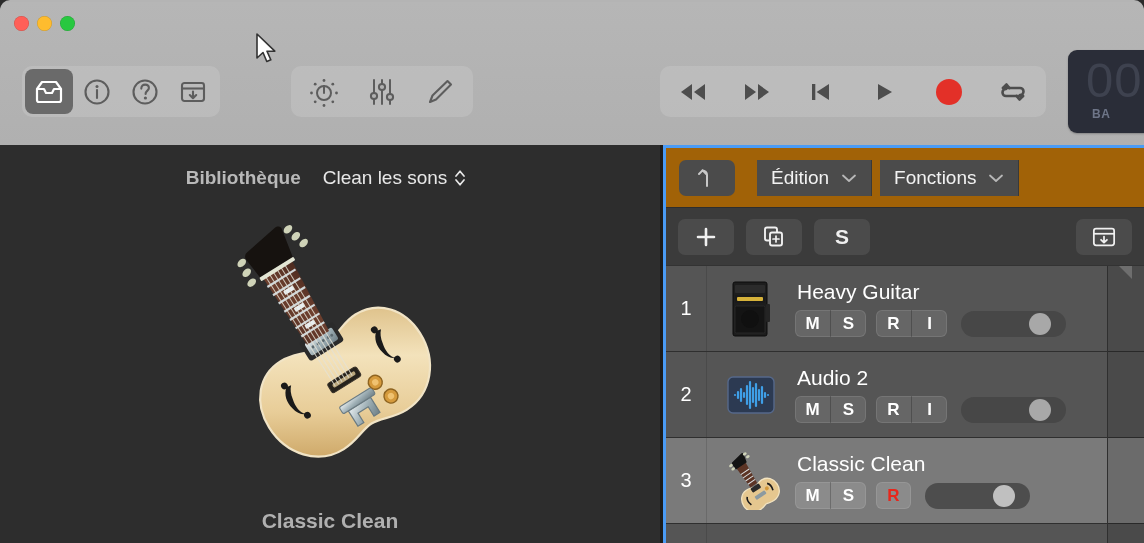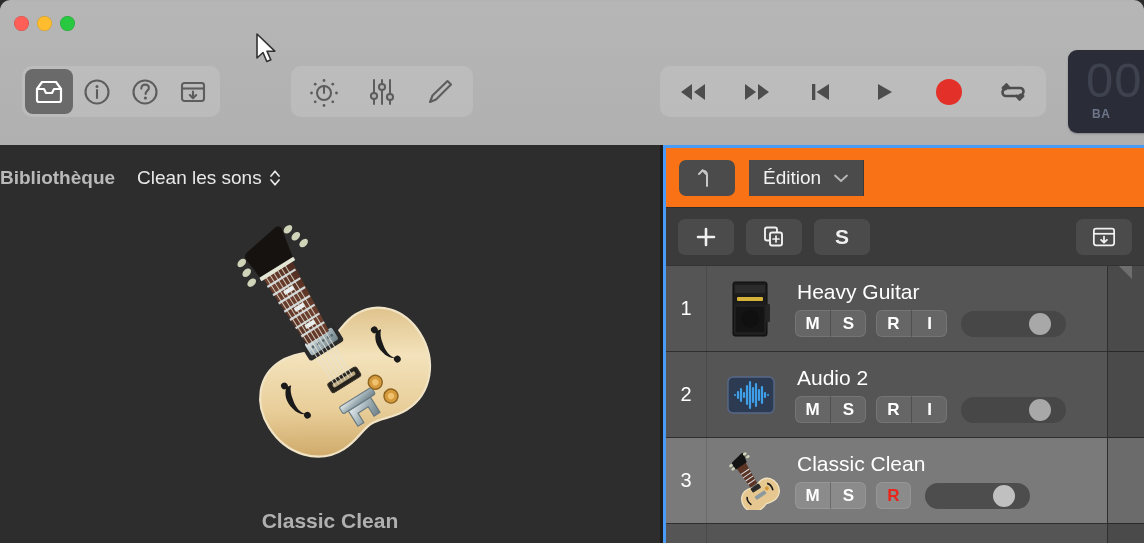--- a/index.html
+++ b/index.html
@@ -152,20 +152,21 @@
     width: 660px;
     height: 398px;
     background: #2d2d2d;
   }
   .library-header {
     position: absolute;
     left: 0; top: 22px;
     width: 652px;
     display: flex;
     align-items: center;
+    justify-content: center;
     gap: 22px;
   }
   .lib-title {
     font-size: 19px;
     font-weight: 700;
     color: #b9b9b9;
   }
   .lib-select {
     display: flex;
     align-items: center;
@@ -209,25 +210,25 @@
     background: #3b3b3b;
     box-sizing: border-box;
     border-left: 3px solid #4a9bf5;
     border-top: 3px solid #4a9bf5;
   }
   .menubar {
     position: absolute;
     left: 0; top: 0;
     right: 0;
     height: 60px;
-    background: #f97316;
+    background: #a16207;
     display: flex;
     align-items: center;
     padding-left: 13px;
-    gap: 0;
+    gap: 8px;
     box-sizing: border-box;
     border-bottom: 1px solid #2e2e2e;
   }
   .back-btn {
     width: 56px; height: 36px;
     background: #4b4b4b;
     border-radius: 7px;
     display: flex; align-items: center; justify-content: center;
     margin-right: 14px;
     flex: 0 0 auto;
@@ -642,20 +643,26 @@
           </svg>
         </div>
 
         <div class="menu-item">
           <span>Édition</span>
           <svg width="16" height="10" viewBox="0 0 16 10">
             <path d="M2 2.5 L8 8 L14 2.5" fill="none" stroke="#b8b8b8" stroke-width="1.8" stroke-linecap="round" stroke-linejoin="round"></path>
           </svg>
         </div>
 
+        <div class="menu-item">
+          <span>Fonctions</span>
+          <svg width="16" height="10" viewBox="0 0 16 10">
+            <path d="M2 2.5 L8 8 L14 2.5" fill="none" stroke="#b8b8b8" stroke-width="1.8" stroke-linecap="round" stroke-linejoin="round"></path>
+          </svg>
+        </div>
 
       </div>
 
       <div class="toolbar2">
         <div class="t2-btn">
           <svg width="26" height="26" viewBox="0 0 26 26">
             <path d="M13 5 L13 21 M5 13 L21 13" stroke="#f0f0f0" stroke-width="2.6" stroke-linecap="round"></path>
           </svg>
         </div>
         <div class="t2-btn">

